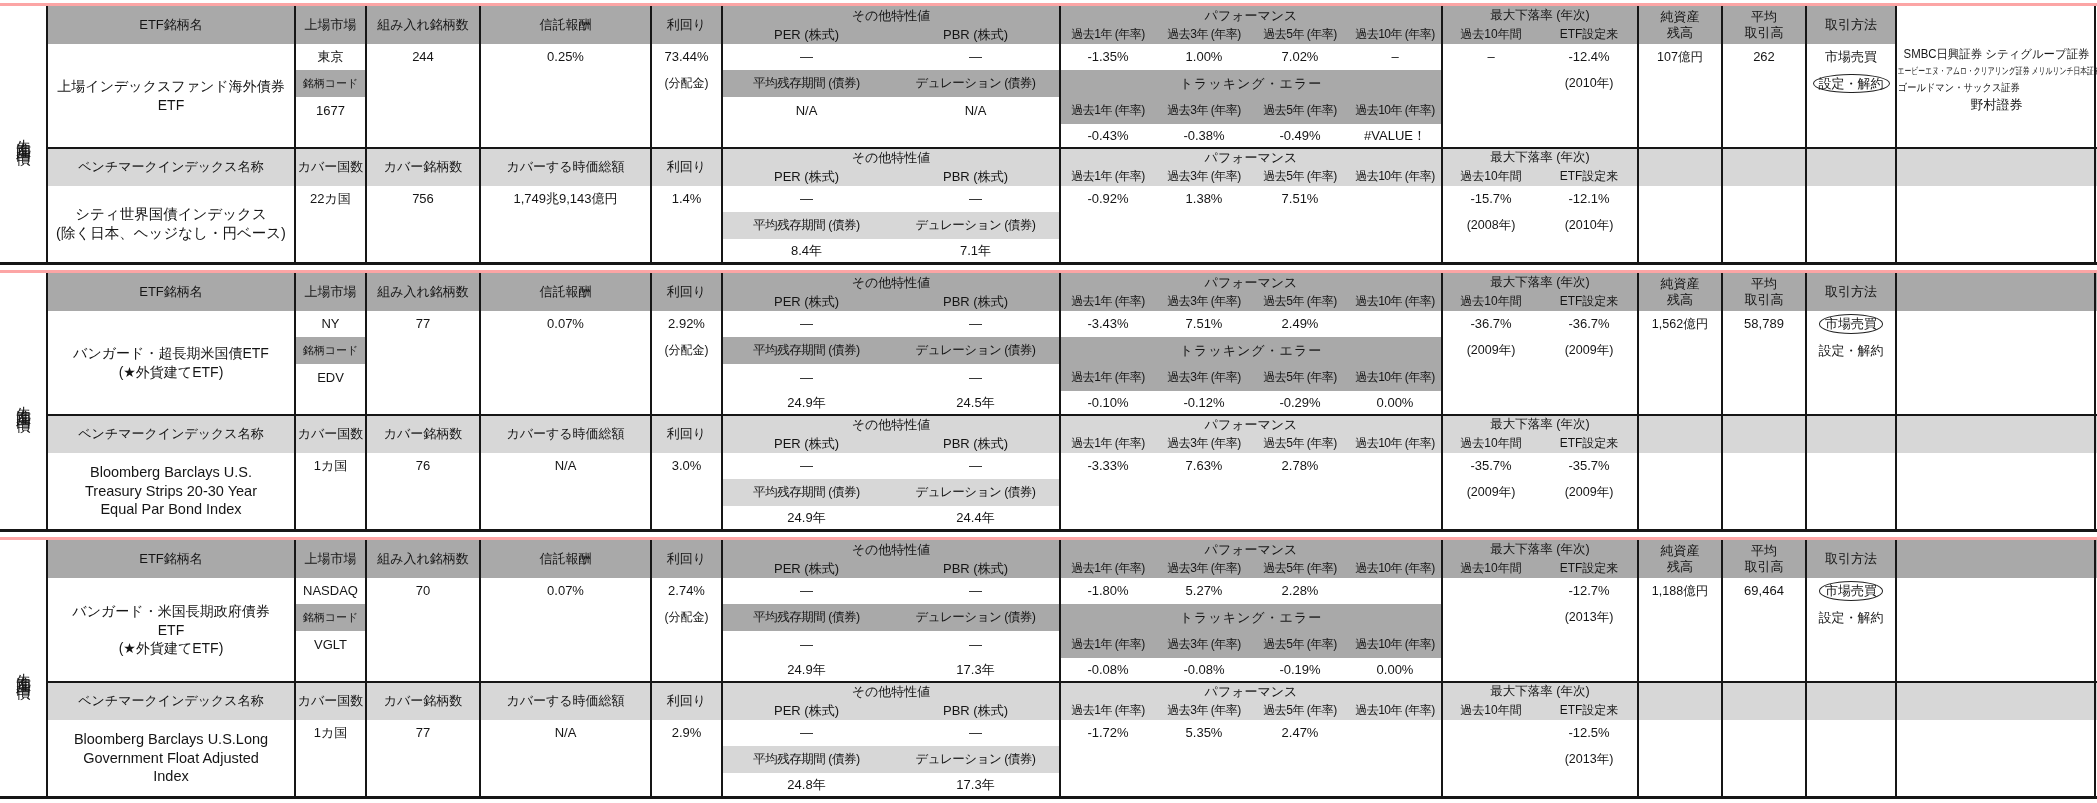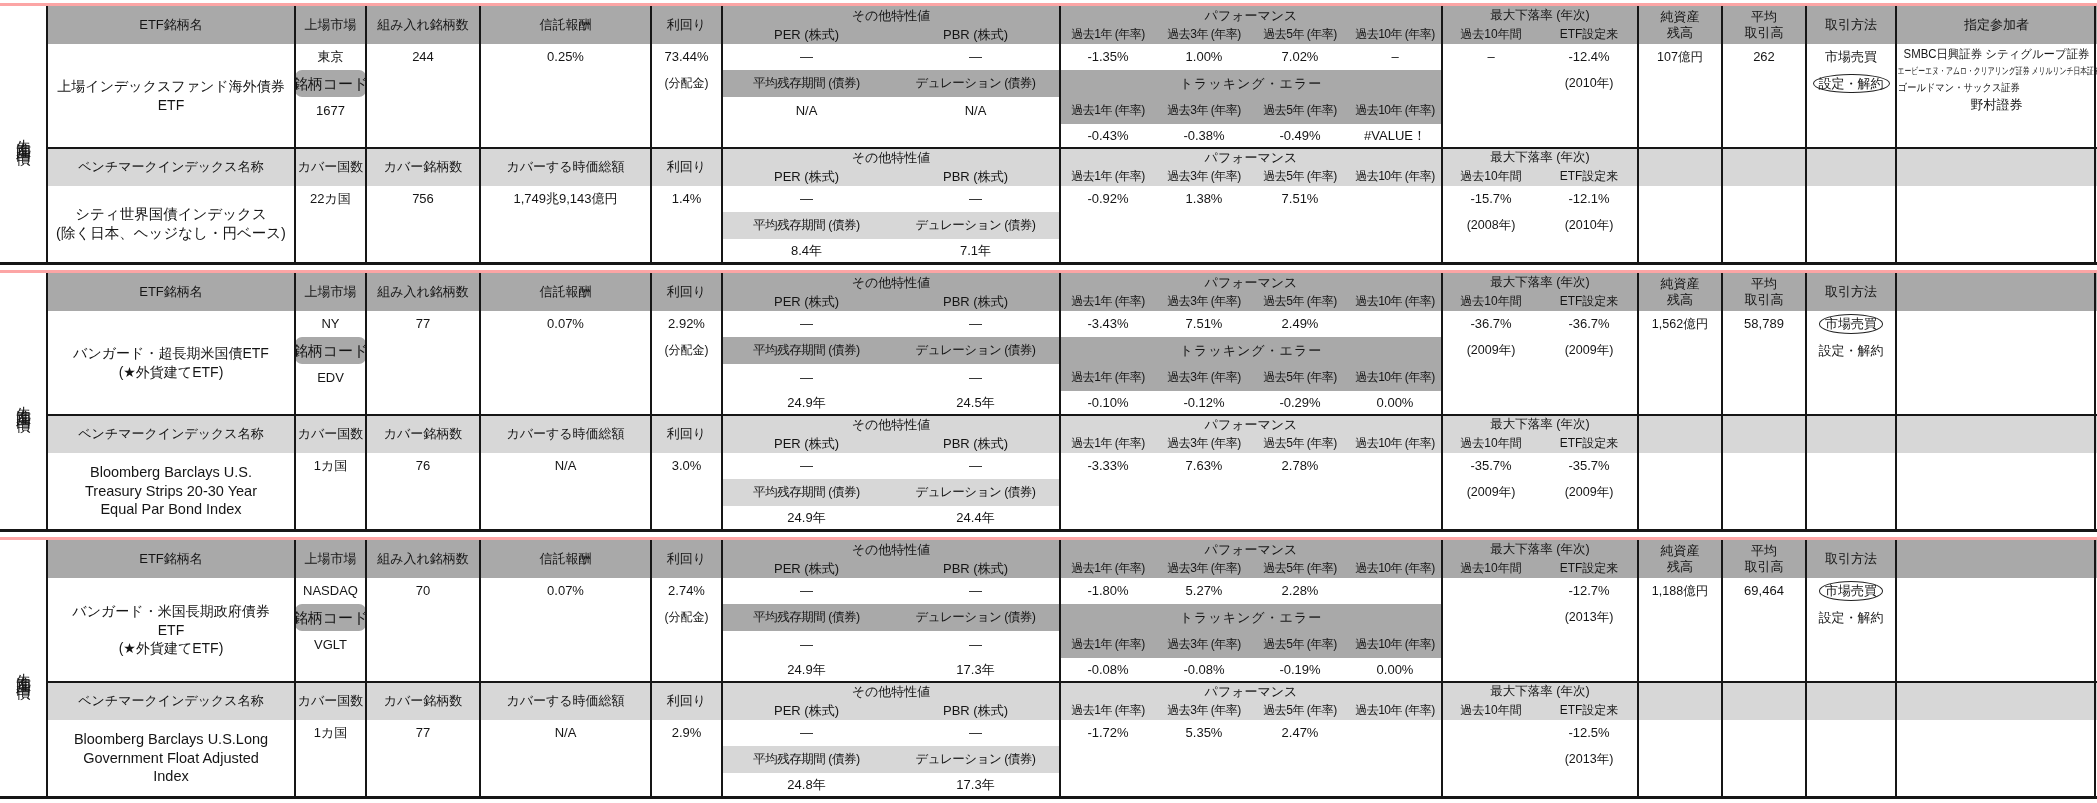--- a/index.html
+++ b/index.html
@@ -28,21 +28,21 @@
   
   .c-side{grid-area:1/1/12/2;writing-mode:vertical-rl;letter-spacing:3px;font-size:15px;}
   .h-name{grid-area:1/2/3/3;}.h-market{grid-area:1/3/3/4;}.h-count{grid-area:1/4/3/5;}
   .h-fee{grid-area:1/5/3/6;text-align:center;}.h-yield{grid-area:1/6/3/7;}
   .h-other{grid-area:1/7/2/9;}.h-per{grid-area:2/7/3/8;}.h-pbr{grid-area:2/8/3/9;}
   .h-perf{grid-area:1/9/2/13;}
   .h-p1{grid-area:2/9/3/10;}.h-p3{grid-area:2/10/3/11;}.h-p5{grid-area:2/11/3/12;}.h-p10{grid-area:2/12/3/13;}
   .h-dd{grid-area:1/13/2/15;font-size:12.5px;}.h-ddsub{grid-area:2/13/3/15;font-size:12px;}
   .h-aum{grid-area:1/15/3/16;}.h-vol{grid-area:1/16/3/17;}.h-method{grid-area:1/17/3/18;}.h-part{grid-area:1/18/3/19;}
   .d-name{grid-area:3/2/7/3;font-size:14px;line-height:1.35;}
-  .d-market1{grid-area:3/3/4/4;}.d-codelabel{grid-area:4/3/5/4;font-size:15px;border-radius:7px;}.d-code{grid-area:5/3/6/4;}
+  .d-market1{grid-area:3/3/4/4;}.d-codelabel{grid-area:4/3/5/4;font-size:11px;}.d-code{grid-area:5/3/6/4;}
   .d-count{grid-area:3/4/4/5;}.d-fee{grid-area:3/5/4/6;}
   .d-yield{grid-area:3/6/4/7;}.d-yieldnote{grid-area:4/6/5/7;font-size:12px;}
   .d-per{grid-area:3/7/4/8;}.d-pbr{grid-area:3/8/4/9;}
   .band-dur{grid-area:4/7/5/9;}
   .d-dur1{grid-area:5/7/6/8;}.d-dur2{grid-area:5/8/6/9;}
   .d-dur1b{grid-area:6/7/7/8;}.d-dur2b{grid-area:6/8/7/9;}
   .d-pf1{grid-area:3/9/4/10;}.d-pf2{grid-area:3/10/4/11;}.d-pf3{grid-area:3/11/4/12;}.d-pf4{grid-area:3/12/4/13;}
   .band-track{grid-area:4/9/5/13;font-size:13px;letter-spacing:1px;}
   .ty1{grid-area:5/9/6/10;}.ty2{grid-area:5/10/6/11;}.ty3{grid-area:5/11/6/12;}.ty4{grid-area:5/12/6/13;}
   .d-tk1{grid-area:6/9/7/10;}.d-tk2{grid-area:6/10/7/11;}.d-tk3{grid-area:6/11/7/12;}.d-tk4{grid-area:6/12/7/13;}
@@ -103,21 +103,20 @@
     <div class="cell hdr dk h-dd">最大下落率 (年次)</div>
     <div class="cell hdr dk split h-ddsub">
       <span>過去10年間</span>
       <span>ETF設定来</span>
     </div>
     <div class="cell hdr dk pre h-aum">純資産
 残高</div>
     <div class="cell hdr dk pre h-vol">平均
 取引高</div>
     <div class="cell hdr dk h-method">取引方法</div>
-    <div class="cell hdr dk h-part">指定参加者</div>
 
     <div class="cell pre d-name">上場インデックスファンド海外債券
 ETF</div>
     <div class="cell d-market1">東京</div>
     <div class="cell dk d-codelabel">銘柄コード</div>
     <div class="cell d-code">1677</div>
     <div class="cell d-count">244</div>
     <div class="cell d-fee">0.25%</div>
     <div class="cell d-yield">73.44%</div>
     <div class="cell d-yieldnote">(分配金)</div>

